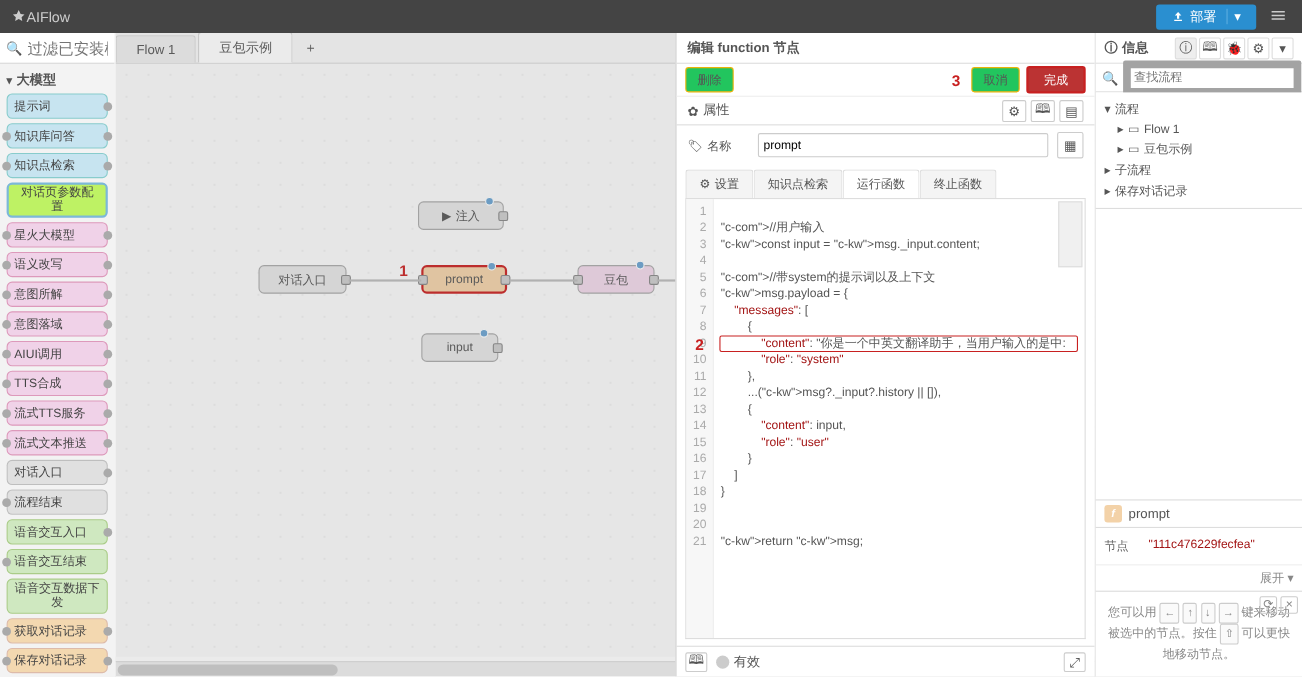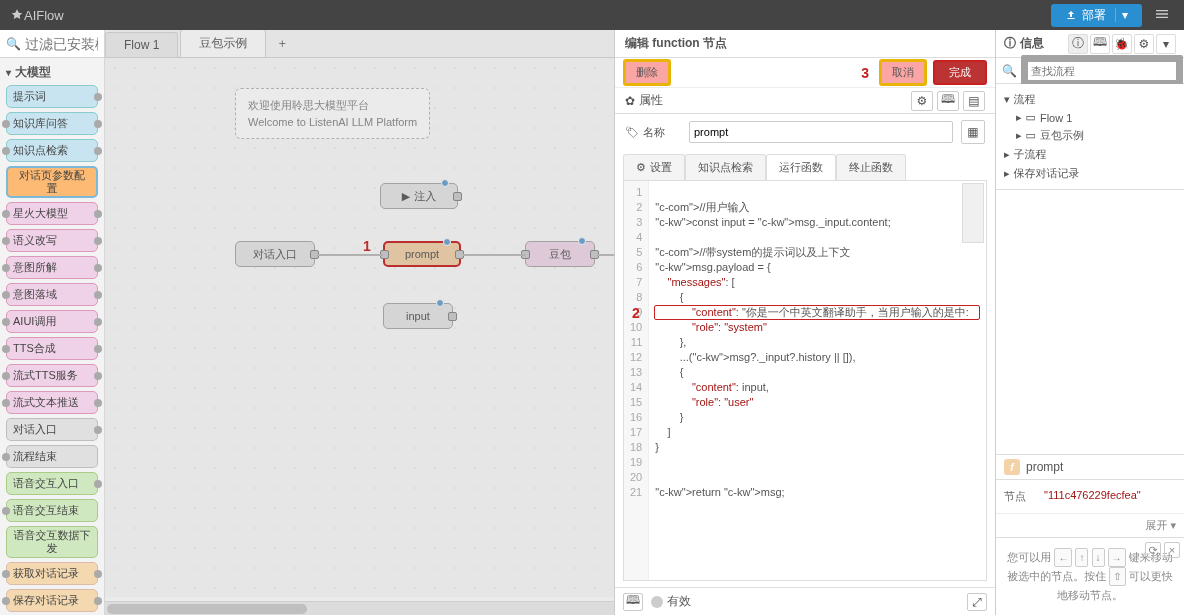--- a/index.html
+++ b/index.html
@@ -12,21 +12,21 @@
 .topbar .caret{border-left:1px solid #5caee0;padding-left:6px;margin-left:4px}
 .topbar .menu{margin-left:8px;padding:4px;cursor:pointer}
 .topbar .menu svg{width:16px;height:16px}
 .main{display:flex;height:585px;position:relative}
 .sidebar{width:105px;background:#f3f3f3;border-right:1px solid #d6d6d6;overflow-y:auto;padding:4px 6px}
 .search-bar{height:28px;border-bottom:1px solid #d6d6d6;display:flex;align-items:center;padding:0 6px;background:#fff;margin:-4px -6px 6px -6px}
 .search-bar input{border:none;outline:none;width:100%;font-size:14px}
 .cat{font-weight:bold;font-size:12px;margin:6px 0 4px 0;display:flex;align-items:center;gap:4px;cursor:pointer}
 .cat::before{content:"▾";font-size:10px}
 .pal-item{height:23px;border-radius:5px;margin:4px 0;display:flex;align-items:center;padding:0 6px;font-size:11px;color:#444;position:relative;border:1px solid rgba(0,0,0,.15);background:#ddd}
-.pal-item.blue{background:#c7e4f0;border-color:#8cc}.pal-item.pink{background:#f0d2e8;border-color:#d9b}.pal-item.orange{background:#f3d8b0;border-color:#dba}.pal-item.gray{background:#e0e0e0}.pal-item.green{background:#cfe8c0;border-color:#ac8}.pal-item.selected{background:#fdba74;border:2px solid #7cb8d8}
+.pal-item.blue{background:#c7e4f0;border-color:#8cc}.pal-item.pink{background:#f0d2e8;border-color:#d9b}.pal-item.orange{background:#f3d8b0;border-color:#dba}.pal-item.gray{background:#e0e0e0}.pal-item.green{background:#cfe8c0;border-color:#ac8}.pal-item.selected{background:#bef264;border:2px solid #7cb8d8}
 .pal-item .dot{width:8px;height:8px;border-radius:50%;background:#aaa;position:absolute}
 .pal-item .dot.l{left:-5px}.pal-item .dot.r{right:-5px}
 .workspace{flex:1;position:relative;background:#fff;overflow:hidden}
 .tabs{height:28px;border-bottom:1px solid #d6d6d6;display:flex;align-items:flex-end;background:#f7f7f7}
 .tab{padding:5px 18px;border:1px solid #d6d6d6;border-bottom:none;background:#eee;margin-right:2px;border-radius:3px 3px 0 0;font-size:12px;cursor:pointer}
 .tab.active{background:#fff}
 .tab.add{padding:5px 8px;background:transparent;border:none}
 .canvas{position:absolute;inset:28px 0 18px 0;background:#f9f9f9;background-image:radial-gradient(#eee 1px,transparent 1px);background-size:20px 20px}
 .welcome{position:absolute;left:130px;top:30px;border:1px dashed #bbb;border-radius:6px;padding:8px 12px;background:#fff;font-size:11px;color:#888;line-height:1.5}
 .node{position:absolute;height:26px;border-radius:5px;display:flex;align-items:center;justify-content:center;font-size:11px;padding:0 14px;border:1px solid #aaa;background:#ddd}
@@ -36,21 +36,21 @@
 .node.gray{background:#e5e5e5}.node.orange{background:#f3d2a8}.node.pink{background:#f0d7e9}
 .node.hl{border:2px solid #c82020}
 .wire{position:absolute;border-top:2px solid #bbb}
 .redlabel{position:absolute;color:#c82020;font-weight:bold;font-size:14px}
 .hscroll{position:absolute;bottom:0;left:0;right:0;height:14px;background:#eee;border-top:1px solid #ddd}
 .hscroll .thumb{position:absolute;left:2px;top:2px;height:10px;width:200px;background:#ccc;border-radius:5px}
 .mask{position:absolute;inset:0;background:rgba(120,120,120,.15);pointer-events:none}
 .editor{position:absolute;top:0;bottom:0;right:189px;width:381px;background:#fff;border-left:1px solid #ccc;display:flex;flex-direction:column;z-index:5}
 .ed-head{height:28px;border-bottom:1px solid #ddd;display:flex;align-items:center;padding:4px 10px;font-size:12px;font-weight:bold}
 .ed-actions{height:30px;display:flex;align-items:center;padding:4px 8px;gap:6px;border-bottom:1px solid #eee}
-.ed-actions .btn{border:3px solid #eab308;padding:3px 10px;border-radius:3px;background:#fca5a5;cursor:pointer;font-size:11px}
+.ed-actions .btn{border:1px solid #eab308;padding:3px 10px;border-radius:3px;background:#22c55e;cursor:pointer;font-size:11px}
 .ed-actions .spacer{flex:1}
 .ed-actions .done{background:#b33;color:#fff;border:2px solid #c82020;padding:3px 14px}
 .ed-section{height:26px;border-bottom:1px solid #ddd;display:flex;align-items:center;padding:0 10px;font-size:12px}
 .ed-section .gear{margin-right:4px}
 .ed-section .tools{margin-left:auto;display:flex;gap:4px}
 .ed-section .tbtn{border:1px solid #ccc;width:22px;height:20px;display:flex;align-items:center;justify-content:center;border-radius:2px;cursor:pointer}
 .ed-row{display:flex;align-items:center;padding:6px 10px;gap:8px}
 .ed-row label{width:56px;font-size:11px;display:flex;align-items:center;gap:4px}
 .ed-row input{flex:1;border:1px solid #ccc;padding:4px;border-radius:2px;font-size:11px}
 .ftabs{display:flex;border-bottom:1px solid #ddd;margin:4px 8px 0 8px}
@@ -210,24 +210,20 @@
 
   </div>
 
   <div class="workspace">
     <div class="tabs">
       <div class="tab">Flow 1</div>
       <div class="tab active">豆包示例</div>
       <div class="tab add">＋</div>
     </div>
     <div class="canvas">
-      <div class="welcome">
-        <div>欢迎使用聆思大模型平台</div>
-        <div>Welcome to ListenAI LLM Platform</div>
-      </div>
       <div class="node gray" style="left:130px;top:183px;width:80px">
           <span>对话入口</span>
           <span class="p r"></span>
         </div>
       <div class="node gray" style="left:275px;top:125px;width:78px">
           <span style="margin-right:4px">▶</span>
           <span>注入</span>
           <span class="p r"></span>
           <span class="tdot"></span>
         </div>

